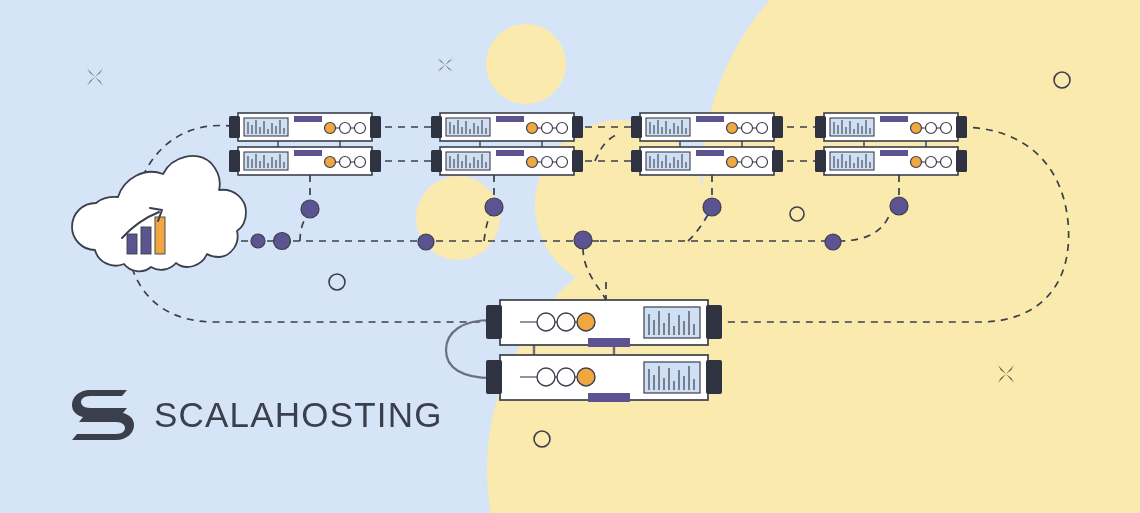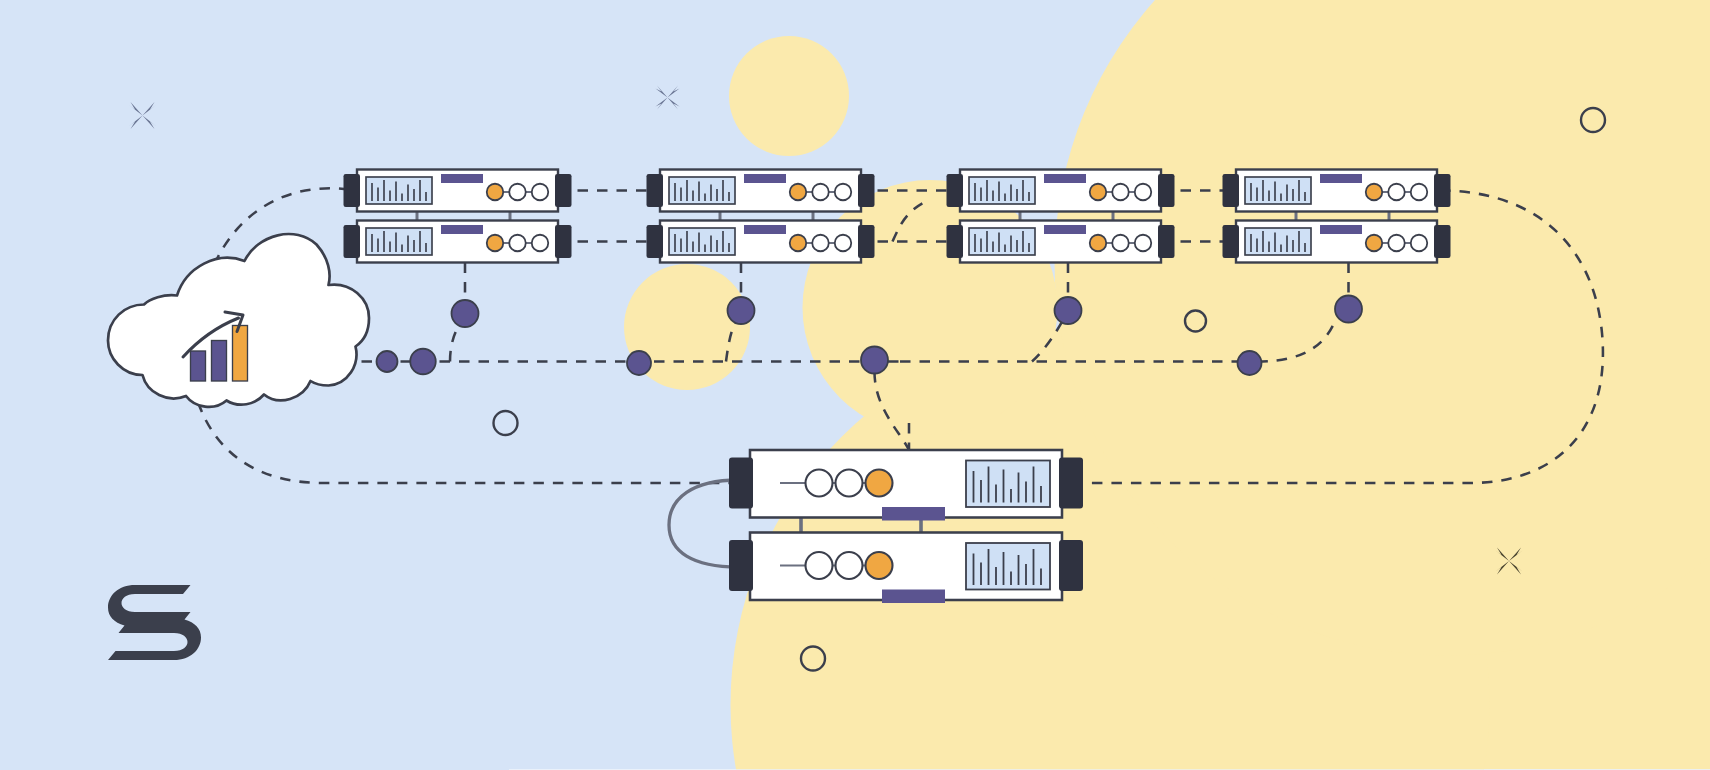--- a/index.html
+++ b/index.html
@@ -258,15 +258,16 @@
       </g>
     </g>
   </svg>
 
   <div class="brand-wrap">
     <svg width="66" height="56" viewBox="0 0 66 56">
       <g fill="#3b3f4c">
         <path d="M 57 4 L 20 4 C 9 4 2 11 2 19 C 2 25 6 29 13 31 L 9 36 L 46 36 C 52 36 55 39 55 42 C 55 45 52 48 46 48 L 7 48 L 2 54 L 46 54 C 57 54 64 47 64 39 C 64 33 60 29 53 27 L 57 22 L 20 22 C 14 22 11 19 11 16 C 11 13 14 10 20 10 L 52 10 Z"></path>
       </g>
     </svg>
+    <div class="brand-text">SCALAHOSTING</div>
   </div>
 
 </div>
 
 </body></html>

